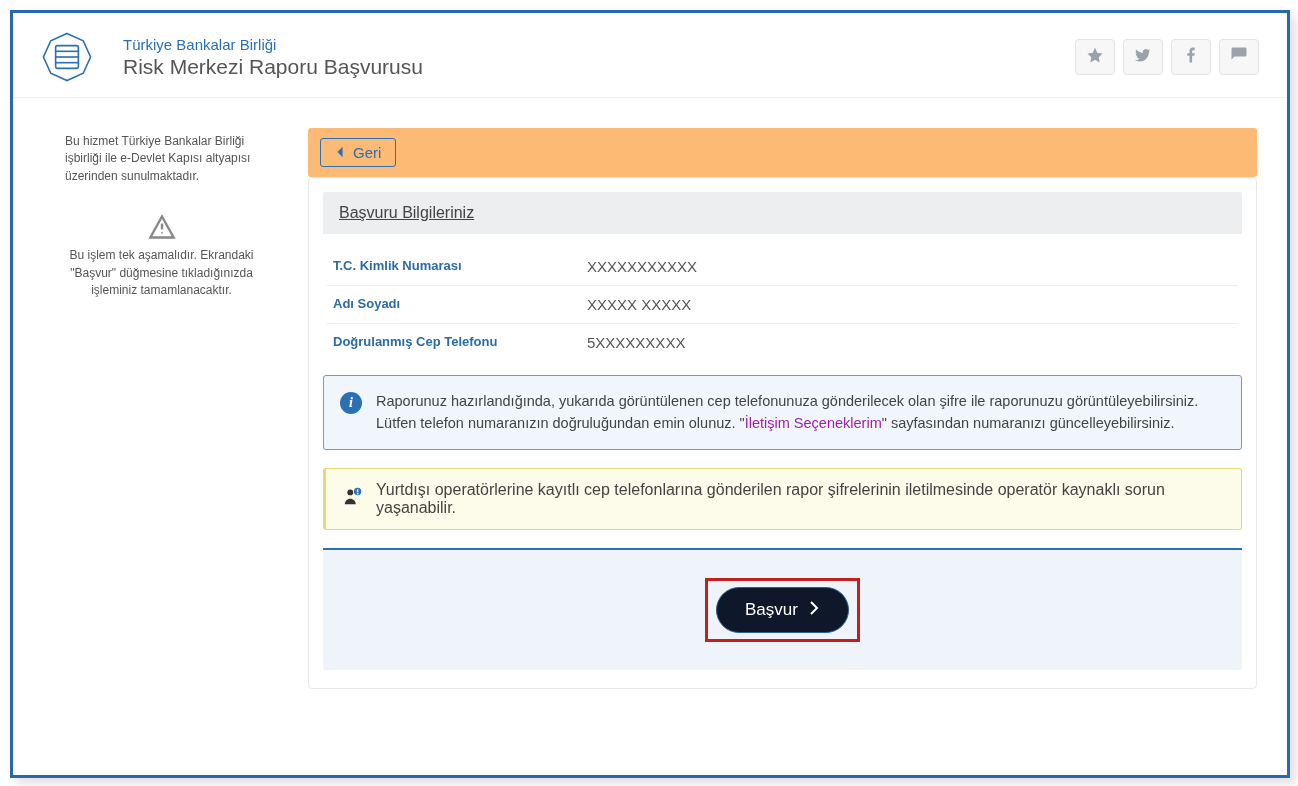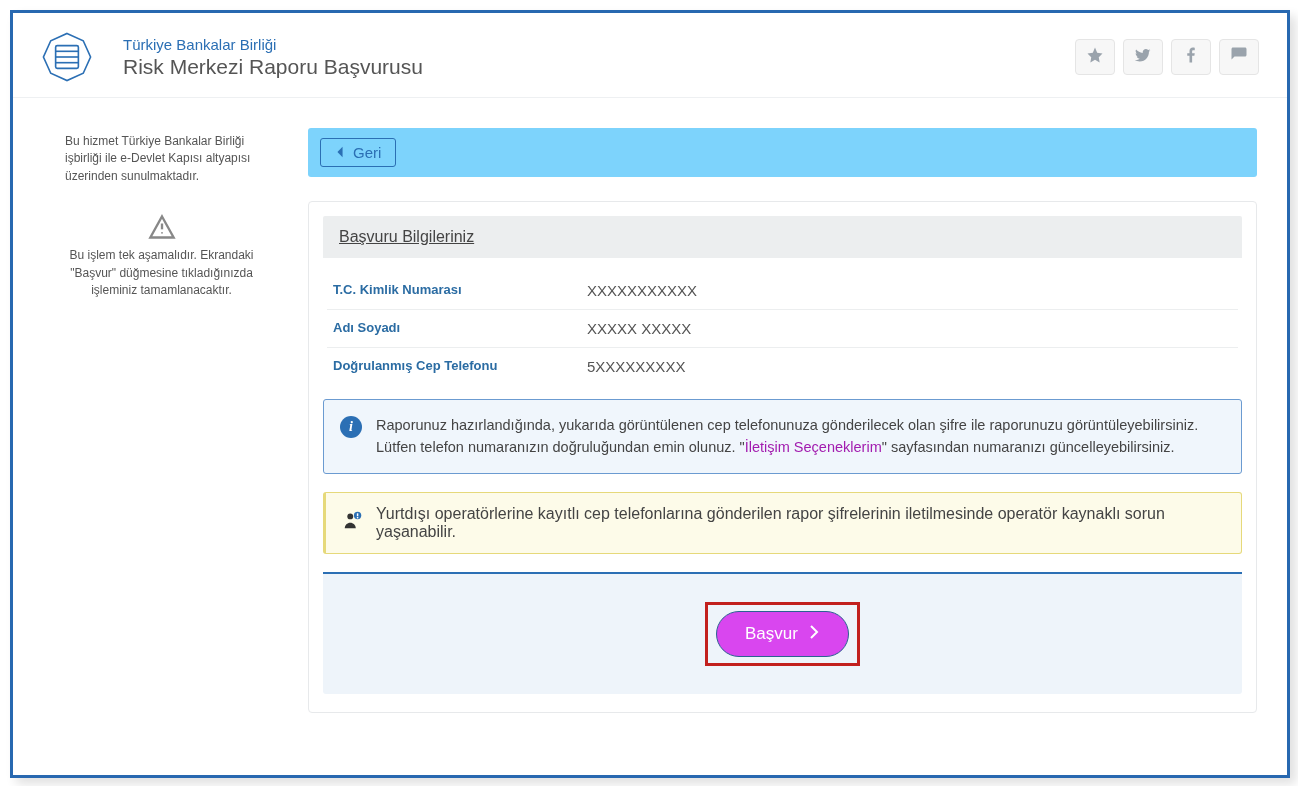--- a/index.html
+++ b/index.html
@@ -71,24 +71,23 @@
   .sidebar-block { margin-bottom: 28px; text-align: center; }
   .sidebar-block.first { text-align: left; }
   .sidebar-icon { display:flex; justify-content:center; margin-bottom:6px; color:#888; }
   .sidebar-icon svg { width:28px; height:28px; fill:none; stroke:#888; stroke-width:2; }
 
   .main {
     flex: 1;
     padding: 30px 30px 30px 20px;
   }
   .nav-bar {
-    background: #7dd3fc;
+    background: #fdba74;
     border-radius: 3px;
     padding: 10px 12px;
-    margin-bottom: 24px;
   }
   .back-btn {
     display: inline-flex;
     align-items: center;
     gap: 8px;
     border: 1px solid #2b6fb4;
     color: #2b6fb4;
     background: transparent;
     padding: 5px 14px;
     border-radius: 3px;
@@ -177,21 +176,21 @@
     display: flex;
     justify-content: center;
     border-radius: 0 0 3px 3px;
   }
   .highlight-box {
     border: 3px solid #c2201e;
     padding: 6px 8px;
     display: inline-block;
   }
   .primary-btn {
-    background: #d946ef;
+    background: #0f172a;
     color: #fff;
     border: 1px solid #2b6292;
     border-radius: 999px;
     padding: 12px 28px;
     font-size: 17px;
     display: inline-flex;
     align-items: center;
     gap: 10px;
     cursor: pointer;
   }

